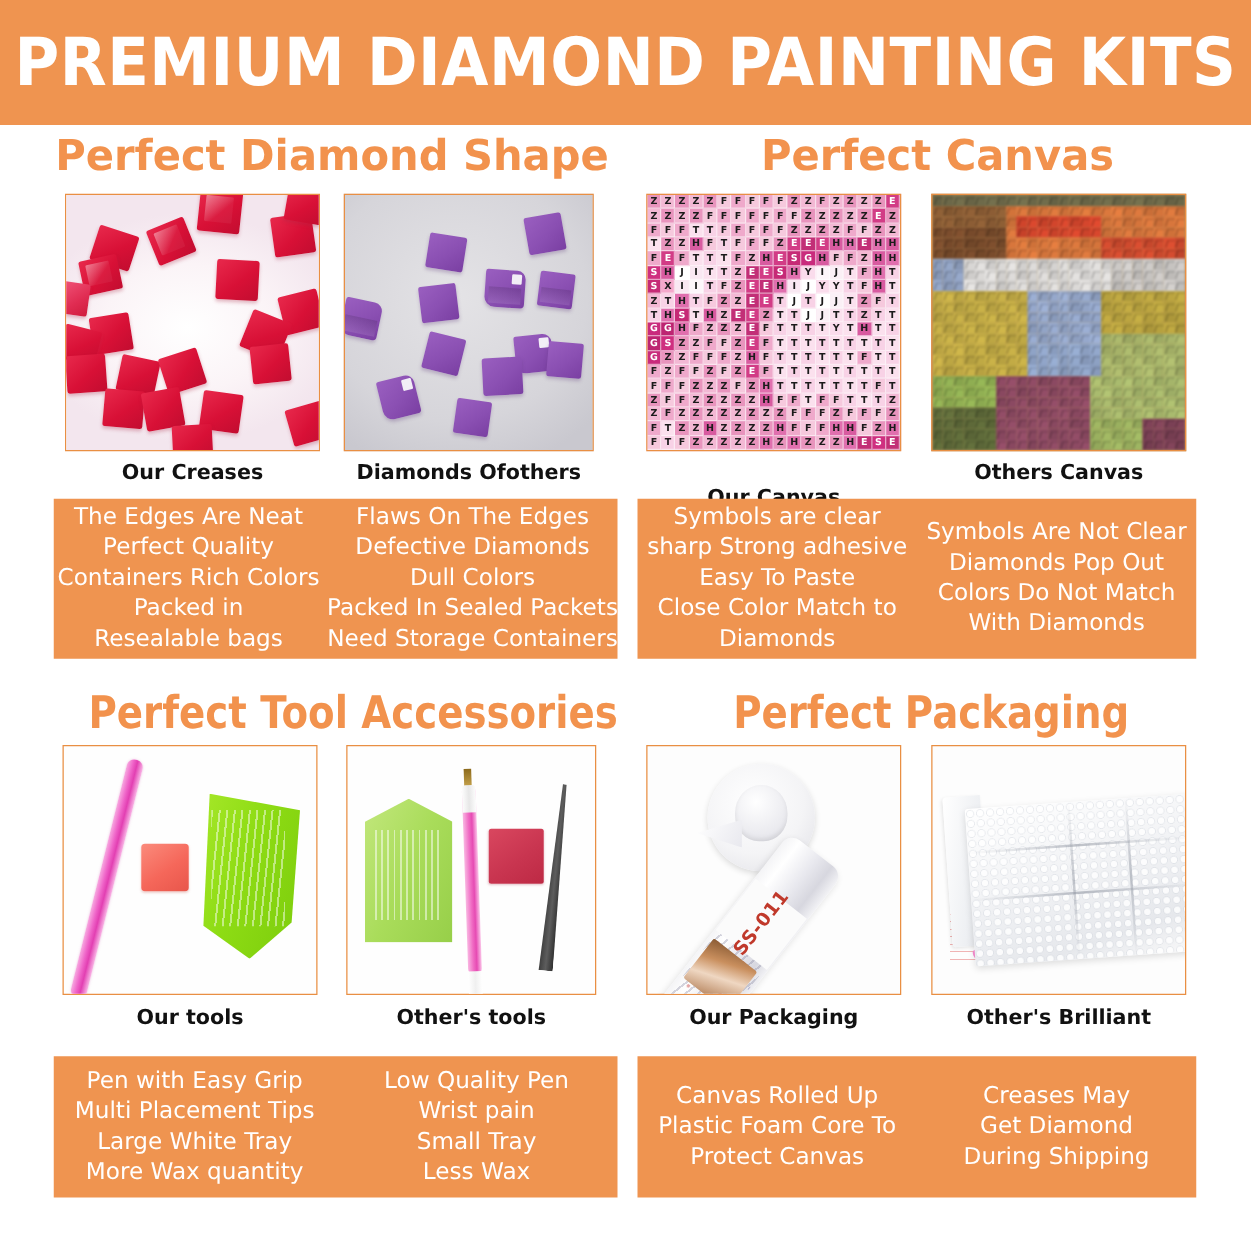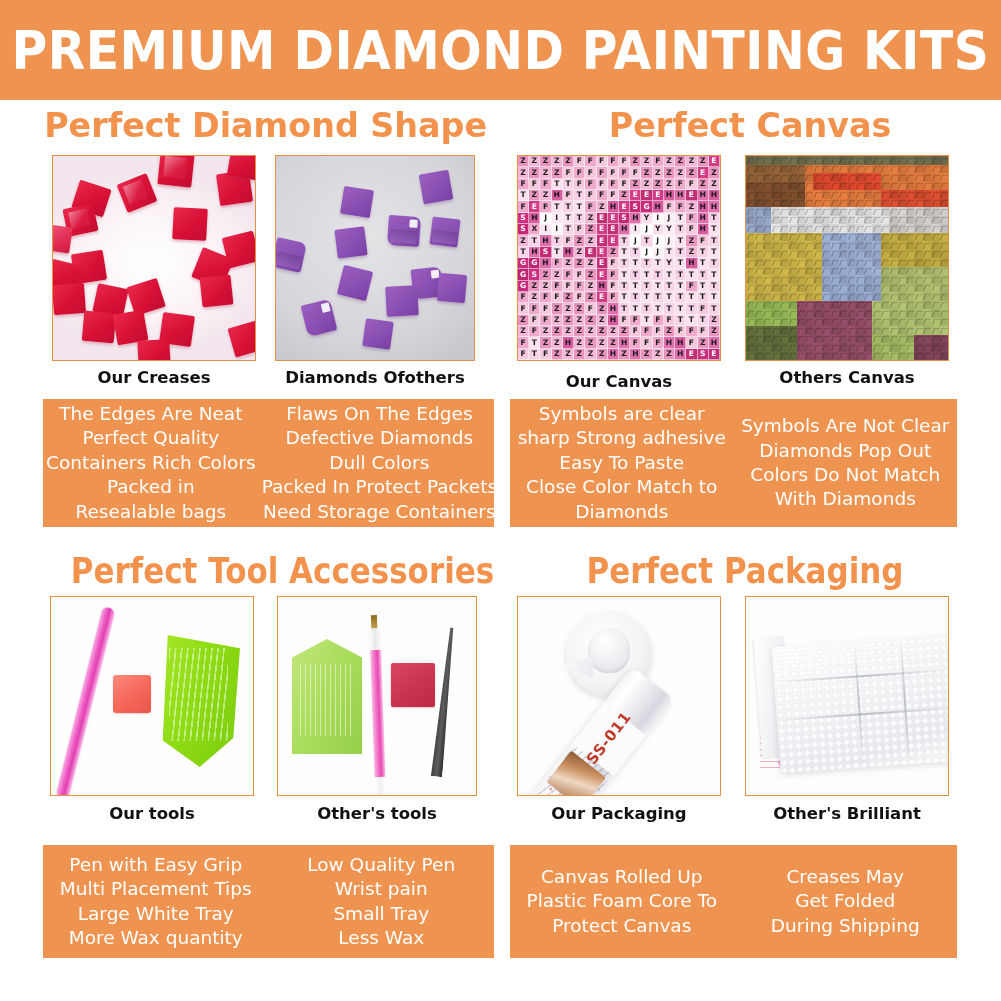--- a/index.html
+++ b/index.html
@@ -1294,36 +1294,36 @@
         <div class="bcell" style="background: rgb(154, 176, 95); filter: brightness(1.02857);"></div>
         <div class="bcell" style="background: rgb(126, 66, 87); filter: brightness(0.928571);"></div>
         <div class="bcell" style="background: rgb(126, 66, 87); filter: brightness(0.985714);"></div>
         <div class="bcell" style="background: rgb(126, 66, 87); filter: brightness(1.04286);"></div>
         <div class="bcell" style="background: rgb(126, 66, 87); filter: brightness(0.942857);"></div>
       </div>
   </div>
 
   <div class="caption" style="left:52px;  top:368px; width:204px;">Our Creases</div>
   <div class="caption" style="left:275px; top:368px; width:200px;">Diamonds Ofothers</div>
-  <div class="caption" style="left:517px; top:372px; width:204px;">Our Canvas</div>
+  <div class="caption" style="left:517px; top:388px; width:204px;text-decoration:underline;">Our Canvas</div>
   <div class="caption" style="left:745px; top:368px; width:204px;">Others Canvas</div>
 
   <div class="panel" style="left:43px; top:399px; width:451px; height:128px;">
     <div class="col" id="p0a">
         <span class="ln">The Edges Are Neat</span>
         <span class="ln">Perfect Quality</span>
         <span class="ln">Containers Rich Colors</span>
         <span class="ln">Packed in</span>
         <span class="ln">Resealable bags</span>
       </div>
     <div class="col" id="p0b">
         <span class="ln">Flaws On The Edges</span>
         <span class="ln">Defective Diamonds</span>
         <span class="ln">Dull Colors</span>
-        <span class="ln">Packed In Protect Packets</span>
+        <span class="ln">Packed In Sealed Packets</span>
         <span class="ln">Need Storage Containers</span>
       </div>
   </div>
 
   <div class="panel" style="left:510px; top:399px; width:447px; height:128px;">
     <div class="col" id="p1a">
         <span class="ln">Symbols are clear</span>
         <span class="ln">sharp Strong adhesive</span>
         <span class="ln">Easy To Paste</span>
         <span class="ln">Close Color Match to</span>
@@ -1414,18 +1414,18 @@
   </div>
 
   <div class="panel" style="left:510px; top:845px; width:447px; height:113px;">
     <div class="col" id="p3a">
         <span class="ln">Canvas Rolled Up</span>
         <span class="ln">Plastic Foam Core To</span>
         <span class="ln">Protect Canvas</span>
       </div>
     <div class="col" id="p3b">
         <span class="ln">Creases May</span>
-        <span class="ln">Get Folded</span>
+        <span class="ln">Get Diamond</span>
         <span class="ln">During Shipping</span>
       </div>
   </div>
 
 </div>
 
 </body></html>

